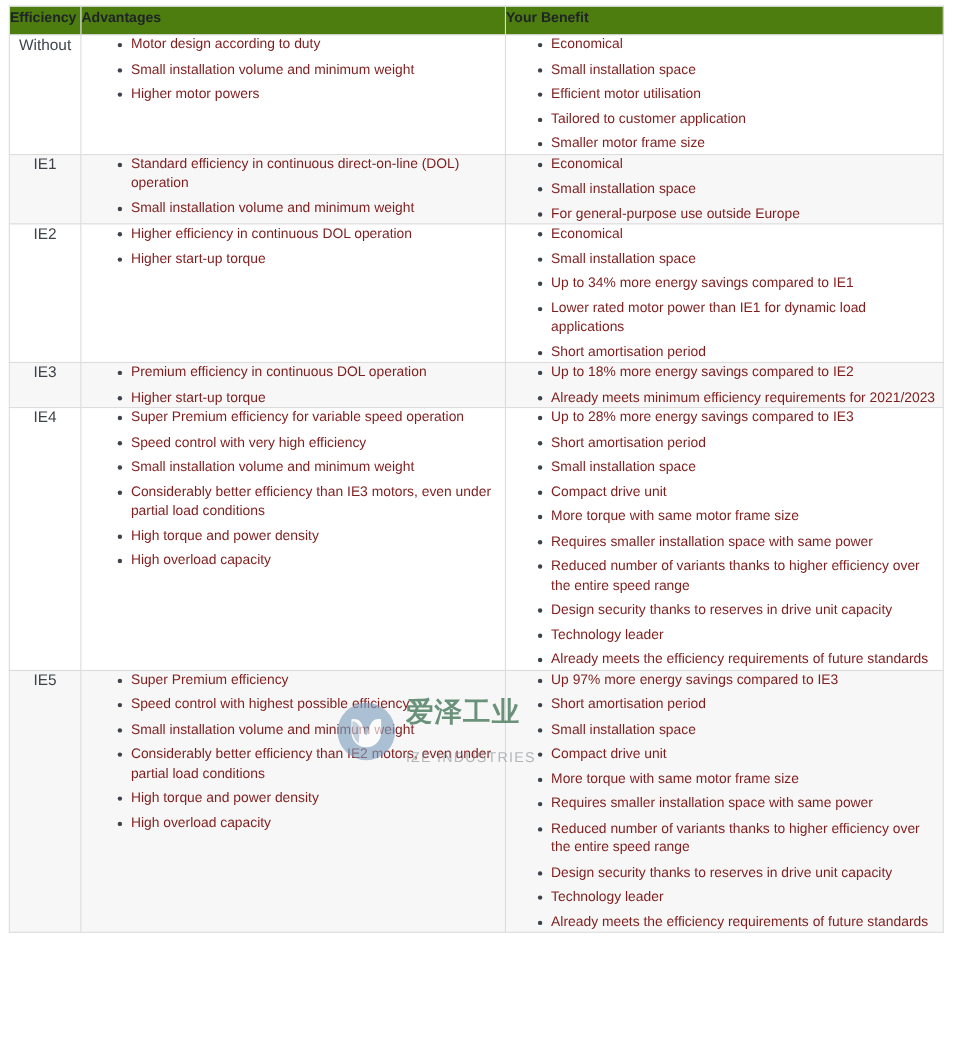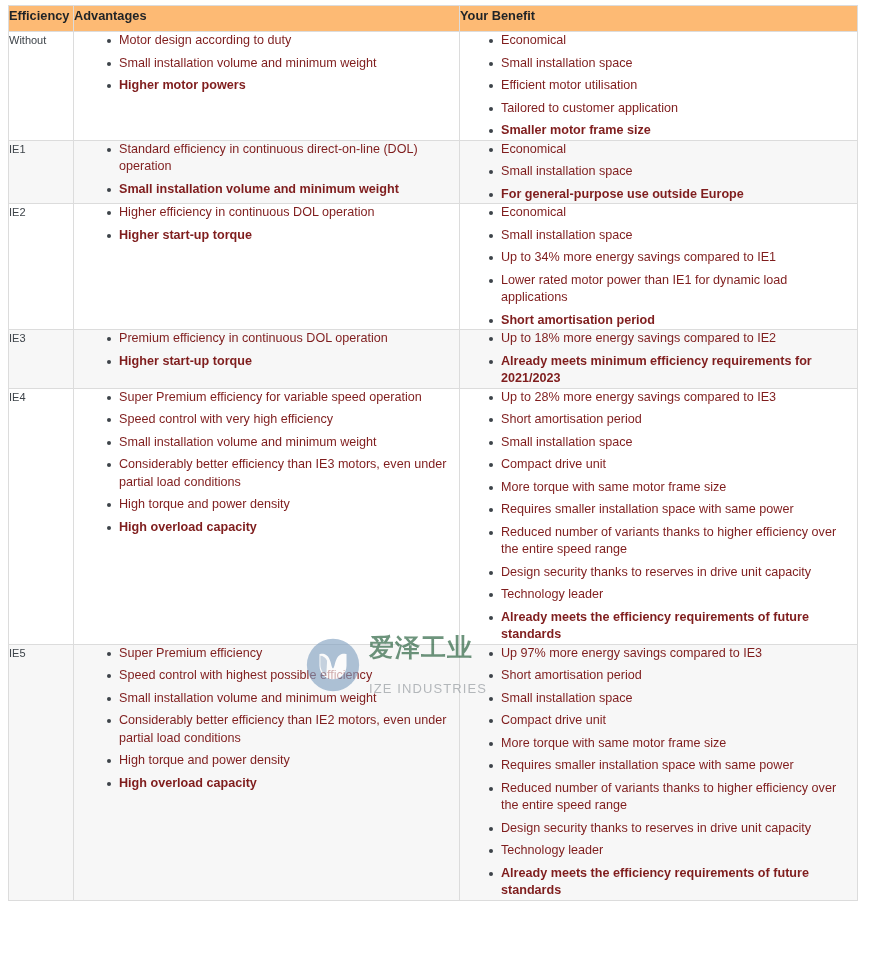--- a/index.html
+++ b/index.html
@@ -81,61 +81,62 @@
   #efficiency-table col.c-ben   { width: 398px; }
 
   #efficiency-table th,
   #efficiency-table td {
     border: 1px solid #dcdcdc;
     vertical-align: top;
     padding: 0;
   }
 
   thead th {
-    background: #fdba74;
+    background: #4d7c0f;
     font-weight: 700;
     font-size: 12.8px;
     color: #1f2327;
     text-align: left;
     height: 25px;
     padding: 3px 2px 3px 4px;
     line-height: 19px;
     white-space: nowrap;
   }
   thead th.h-adv { padding-left: 5px; }
   thead th.h-ben { padding-left: 5px; }
 
   tbody tr.row-white > td { background: #ffffff; }
   tbody tr.row-grey  > td { background: #f7f7f7; }
 
   td.cell-eff {
     padding: 8px 2px 8px 4px;
-    font-size: 11px;
+    font-size: 14px;
     color: #3d4349;
     line-height: 17px;
     white-space: nowrap;
+    text-align: center;
   }
   td.cell-list {
     padding: 7px 10px 10px 0;
   }
 
   ul.bullets {
     margin: 0;
     padding: 0 0 0 33px;
     list-style: none;
   }
   ul.bullets > li {
     position: relative;
     margin: 0 0 5px 0;
     padding: 0 0 0 12px;
     line-height: 17.5px;
     color: #7f1d1d;
     font-size: 12.6px;
   }
-  ul.bullets > li:last-child { margin-bottom: 0; font-weight: bold; }
+  ul.bullets > li:last-child { margin-bottom: 0; }
   ul.bullets > li::before {
     content: "";
     position: absolute;
     left: 0;
     top: 7px;
     width: 4px;
     height: 4px;
     border-radius: 50%;
     background: #3d4349;
   }

